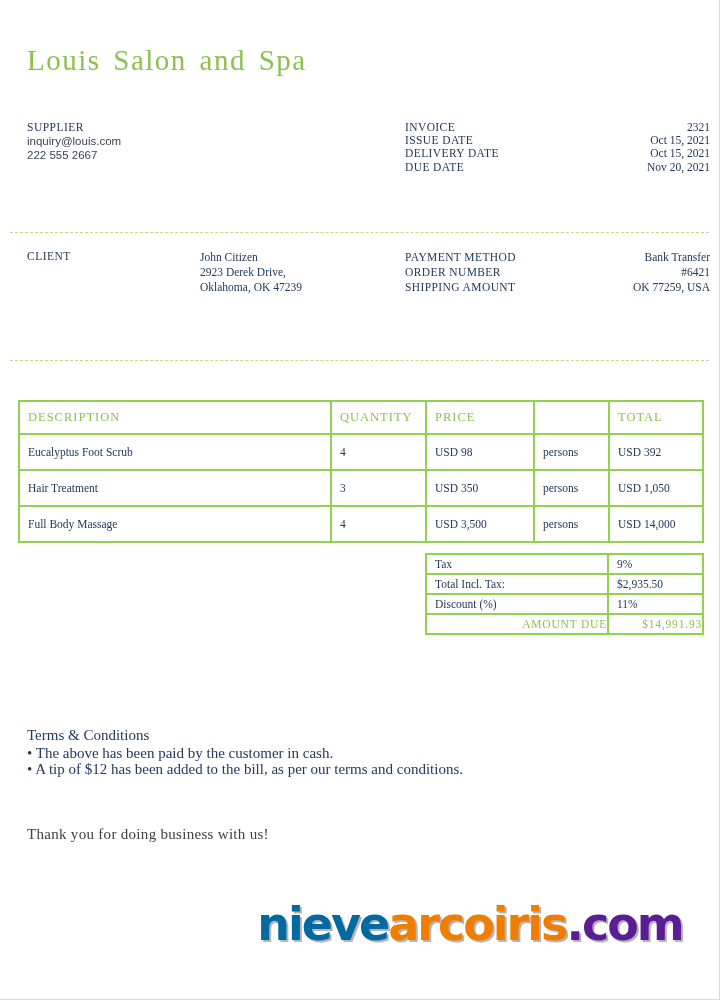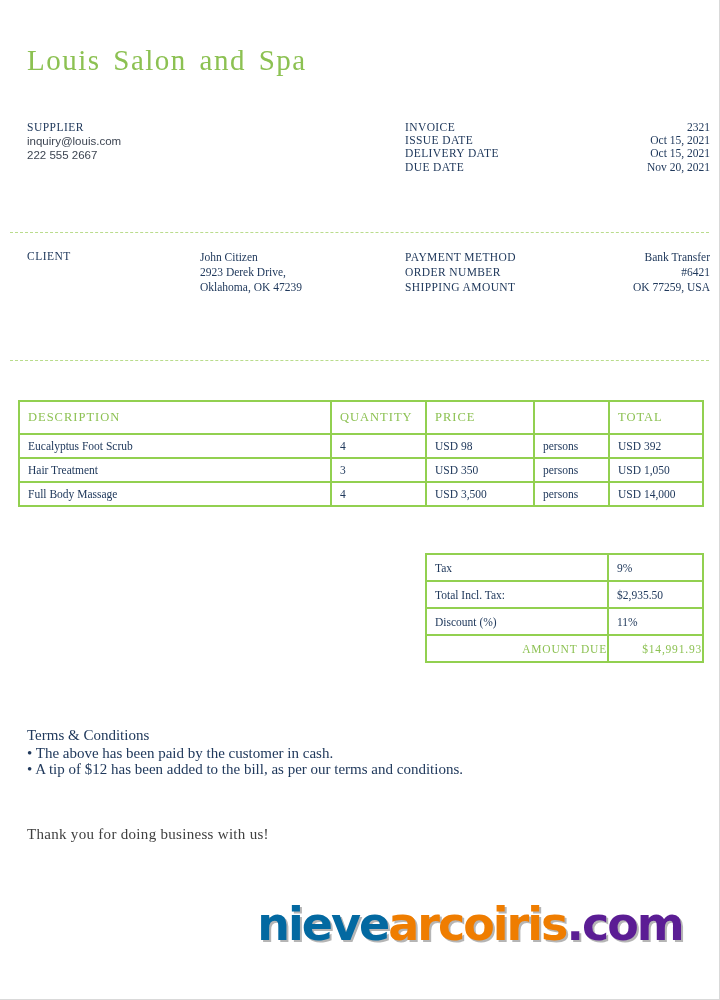--- a/index.html
+++ b/index.html
@@ -36,24 +36,24 @@
   .client-details { position: absolute; left: 200px; top: 250px; font-size: 11.5px; line-height: 15px; }
   .payment-meta { position: absolute; left: 405px; top: 250px; width: 305px; font-size: 11.5px; line-height: 15px; }
   
   table { border-collapse: collapse; table-layout: fixed; }
   .items-table { position: absolute; left: 18px; top: 400px; width: 684px; }
   .items-table td, .items-table th, .summary-table td { border: 2px solid #92d050; }
   .items-table th {
     height: 33px; text-align: left; padding: 0 0 0 8px;
     color: #8cc152; font-size: 12.5px; font-weight: 400; letter-spacing: 1px; margin-top: 11px;
   }
-  .items-table td { height: 24px; padding: 0 0 0 8px; font-size: 11.5px; }
+  .items-table td { height: 36px; padding: 0 0 0 8px; font-size: 11.5px; }
   
   .summary-table { position: absolute; left: 425px; top: 553px; width: 277px; }
-  .summary-table td { height: 27px; padding: 0 0 0 8px; font-size: 11.5px; }
+  .summary-table td { height: 20px; padding: 0 0 0 8px; font-size: 11.5px; }
   .summary-table tr.amount-due td { color: #8cc152; letter-spacing: 0.8px; text-align: right; }
   
   .terms { position: absolute; left: 27px; top: 727px; font-size: 15px; line-height: 16px; }
   .terms .terms-title { margin-bottom: 2px; }
   
   .thank-you { position: absolute; left: 27px; top: 826px; font-size: 15px; color: #404040; letter-spacing: 0.3px; }
   
   .watermark {
     position: absolute; top: 897px; left: 470px; transform: translateX(-50%);
     font-family: "DejaVu Sans", sans-serif; font-weight: bold;

